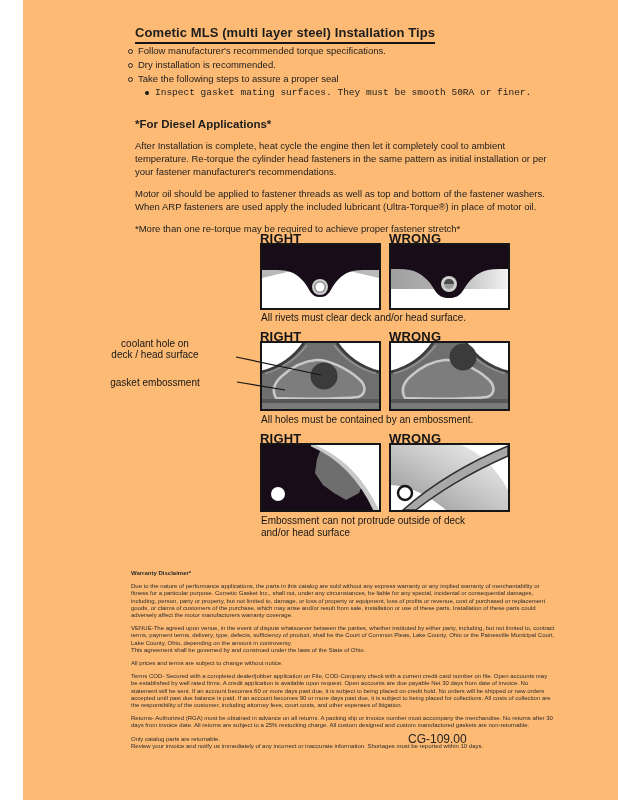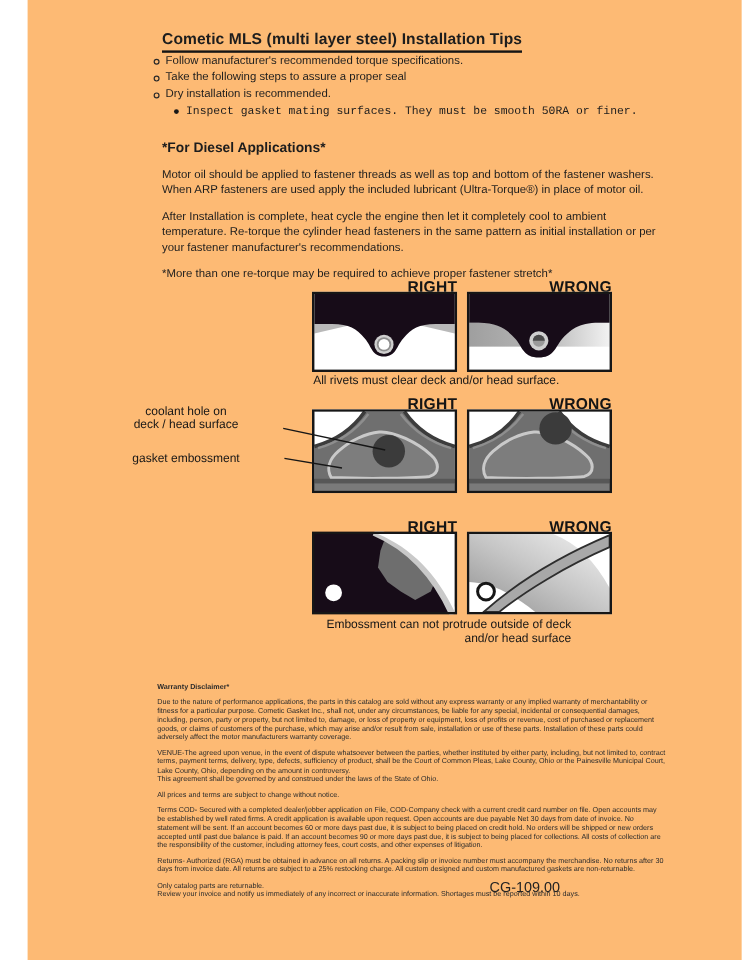--- a/index.html
+++ b/index.html
@@ -22,52 +22,52 @@
   .tips .b2::before{
     content:"";position:absolute;left:18px;top:5px;width:4px;height:4px;
     background:#171717;border-radius:50%;
   }
   
   .diesel{position:absolute;left:112px;top:118px;width:426px;}
   .diesel h2{margin:0;font-size:11.5px;font-weight:bold;}
   .diesel p{margin:9px 0 0 0;font-size:9.5px;line-height:13px;}
   
   .dg-label{
-    position:absolute;width:121px;text-align:right;font-size:13px;font-weight:600;
+    position:absolute;width:121px;text-align:left;font-size:13px;font-weight:600;
     letter-spacing:.2px;color:#151515;
   }
   .panel{position:absolute;width:121px;line-height:0;}
-  .caption{position:absolute;left:238px;font-size:10px;line-height:11.5px;color:#161616;text-align:right;}
+  .caption{position:absolute;left:238px;font-size:10px;line-height:11.5px;color:#161616;}
   .ann{position:absolute;left:52px;width:160px;text-align:center;font-size:10px;line-height:11px;color:#161616;}
   .overlay{position:absolute;left:0;top:0;pointer-events:none;}
   
   .disclaimer{position:absolute;left:108px;top:570px;width:424px;font-size:6px;line-height:7.2px;color:#2b2b2b;}
   .disclaimer h3{margin:0 0 6px 0;font-size:6px;font-weight:bold;}
   .disclaimer p{margin:0 0 6px 0;white-space:pre-line;}
   
   .pagenum{position:absolute;left:385px;top:732px;font-size:12px;color:#222;}
 </style>
 </head>
 <body>
 
 <div class="page">
 
   <div class="title">Cometic MLS (multi layer steel) Installation Tips</div>
 
   <div class="tips">
     <div class="b1">Follow manufacturer's recommended torque specifications.</div>
+    <div class="b1">Dry installation is recommended.</div>
     <div class="b1">Take the following steps to assure a proper seal</div>
-    <div class="b1">Dry installation is recommended.</div>
     <div class="b2">Inspect gasket mating surfaces.  They must be smooth 50RA or finer.</div>
   </div>
 
   <div class="diesel">
     <h2>*For Diesel Applications*</h2>
+    <p>After Installation is complete, heat cycle the engine then let it completely cool to ambient temperature. Re-torque the cylinder head fasteners in the same pattern as initial installation or per your fastener manufacturer's recommendations.</p>
     <p>Motor oil should be applied to fastener threads as well as top and bottom of the fastener washers. When ARP fasteners are used apply the included lubricant (Ultra-Torque®) in place of motor oil.</p>
-    <p>After Installation is complete, heat cycle the engine then let it completely cool to ambient temperature. Re-torque the cylinder head fasteners in the same pattern as initial installation or per your fastener manufacturer's recommendations.</p>
     <p>*More than one re-torque may be required to achieve proper fastener stretch*</p>
   </div>
 
   <div class="dg-label" style="left:237px;top:231px;">RIGHT</div>
   <div class="dg-label" style="left:366px;top:231px;">WRONG</div>
 
   <div class="panel" style="left:237px;top:243px;">
     <svg width="121" height="67" viewBox="0 0 121 67">
       <rect width="121" height="67" fill="#ffffff"></rect>
       <path d="M2,27 L36,27 L2,35 Z" fill="#b9b9b9"></path>
@@ -142,20 +142,21 @@
       <path d="M119,2 H77 C86,15 100,26 119,31 Z" fill="#ffffff"></path>
       <path d="M44,2 C35,15 21,26 2,31" stroke="#3c3c3c" stroke-width="3" fill="none"></path>
       <path d="M47,4 C38,16 24,27 5,32.5" stroke="#8e8e8e" stroke-width="2" fill="none"></path>
       <path d="M77,2 C86,15 100,26 119,31" stroke="#3c3c3c" stroke-width="3" fill="none"></path>
       <path d="M74,4 C83,16 97,27 116,32.5" stroke="#8e8e8e" stroke-width="2" fill="none"></path>
       <circle cx="74" cy="16" r="13.5" fill="#3b3b3b"></circle>
       <rect x="1" y="1" width="119" height="68" fill="none" stroke="#161616" stroke-width="2"></rect>
     </svg>
   </div>
 
+  <div class="caption" style="top:414px;">All holes must be contained by an embossment.</div>
 
   <div class="dg-label" style="left:237px;top:431px;">RIGHT</div>
   <div class="dg-label" style="left:366px;top:431px;">WRONG</div>
 
   <div class="panel" style="left:237px;top:443px;">
     <svg width="121" height="69" viewBox="0 0 121 69">
       <rect width="121" height="69" fill="#170c18"></rect>
       <path d="M60,8 L76,5 L90,12 L97,24 L104,38 L99,50 L86,57 L74,50 L63,42 L55,30 L57,16 Z" fill="#6e6e6e"></path>
       <path d="M52,0 C80,12 102,33 118,69" stroke="#c9c9c9" stroke-width="7" fill="none"></path>
       <path d="M55,2 C83,14 104,35 119,67 L119,2 Z" fill="#ffffff"></path>

